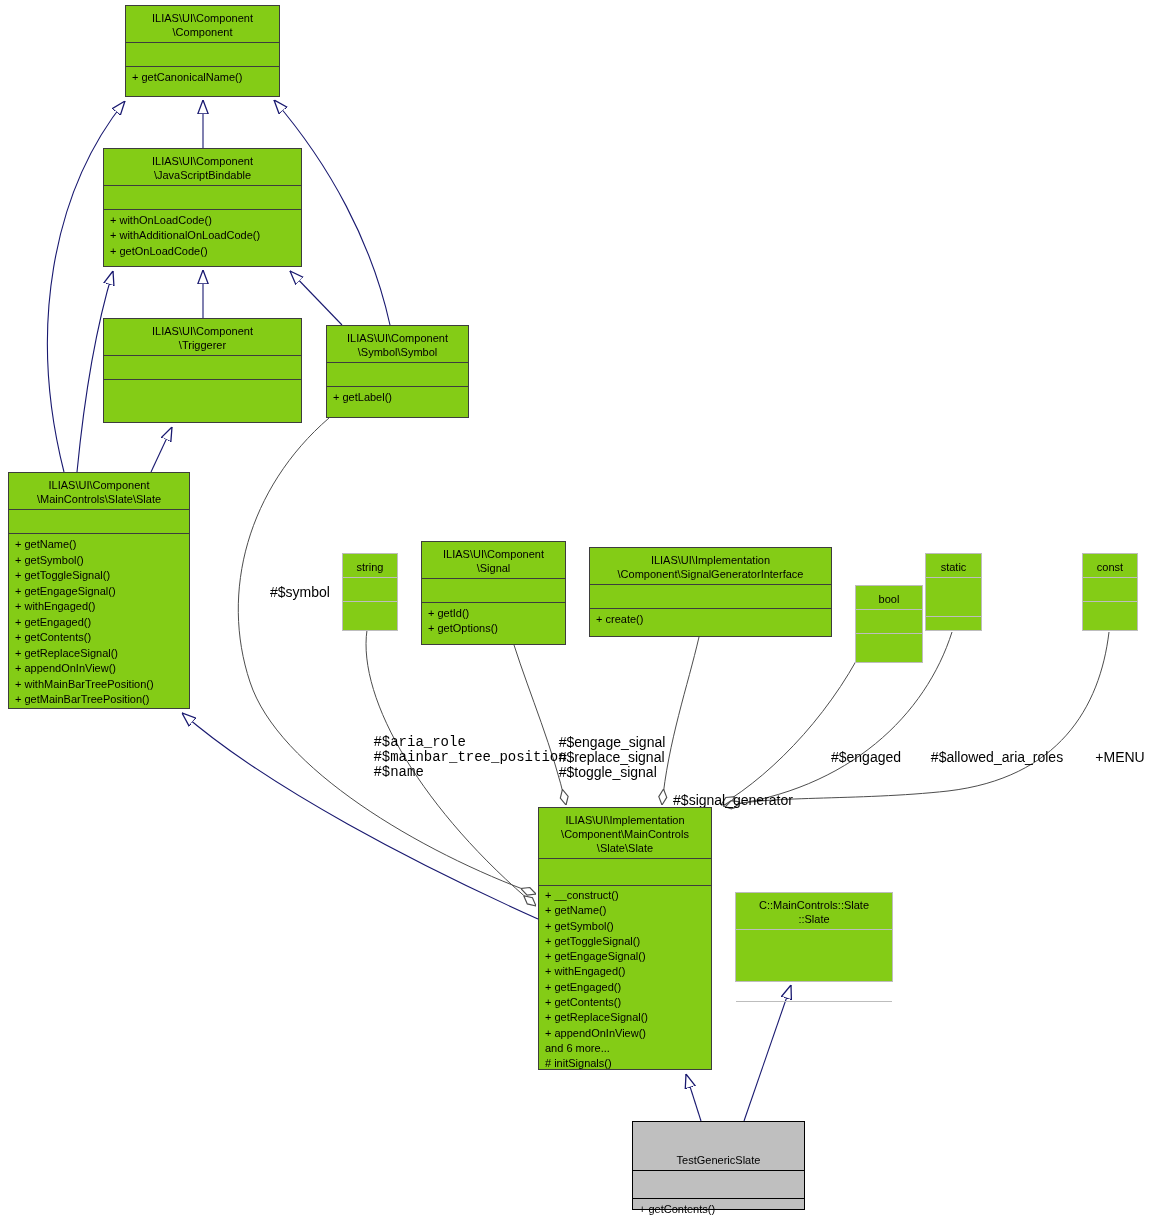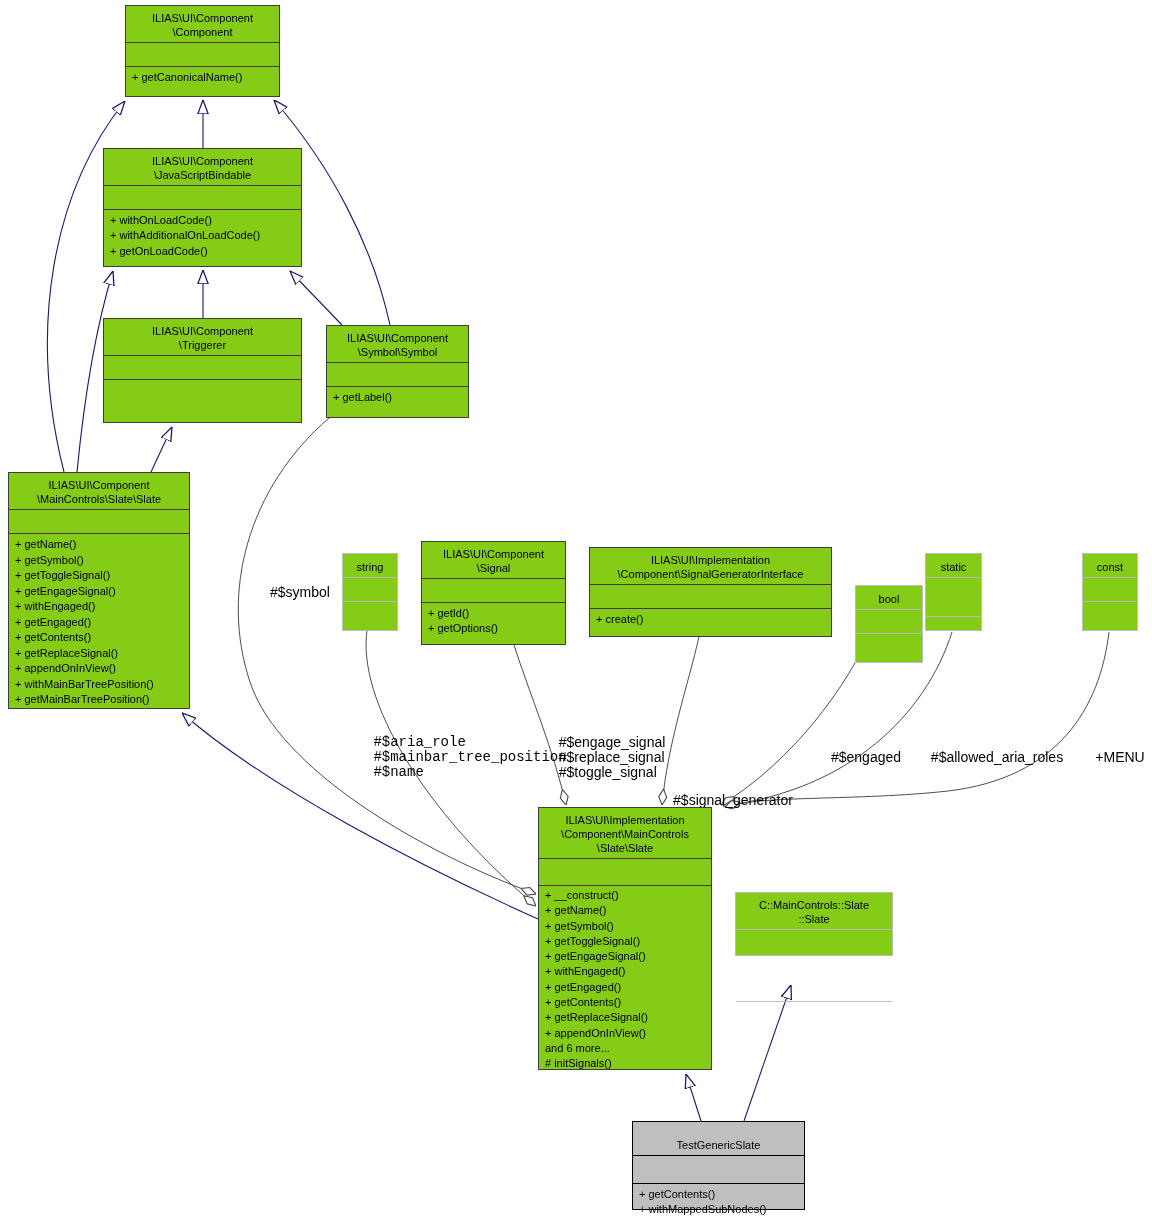--- a/index.html
+++ b/index.html
@@ -158,29 +158,29 @@
 + getEngageSignal()
 + withEngaged()
 + getEngaged()
 + getContents()
 + getReplaceSignal()
 + appendOnInView()
 and 6 more...
 # initSignals()</div>
   </div>
 
-  <div class="uml-box ext" style="left:735px;top:892px;width:158px;height:64px;gap:48px;">
+  <div class="uml-box ext" style="left:735px;top:892px;width:158px;height:90px;gap:48px;">
     <div class="uml-title">C::MainControls::Slate
 ::Slate</div>
     <div class="uml-mid"></div>
     <div class="uml-methods"></div>
   </div>
 
   <div class="uml-box highlight" style="left:632px;top:1121px;width:173px;height:89px;">
-    <div class="uml-title" style="padding-top:16px;">TestGenericSlate</div>
+    <div class="uml-title" style="padding-top:0;margin-top:31px;">TestGenericSlate</div>
     <div class="uml-mid" style="flex-basis:27px;"></div>
     <div class="uml-methods">+ getContents()
 + withMappedSubNodes()</div>
   </div>
 
   <div class="edge-label" style="left:300px;top:592px;">#$symbol</div>
   <div class="edge-label" style="left:470px;top:757px;font-family:Liberation Mono, monospace;">#$aria_role
 #$mainbar_tree_position
 #$name</div>
   <div class="edge-label" style="left:612px;top:757px;">#$engage_signal

